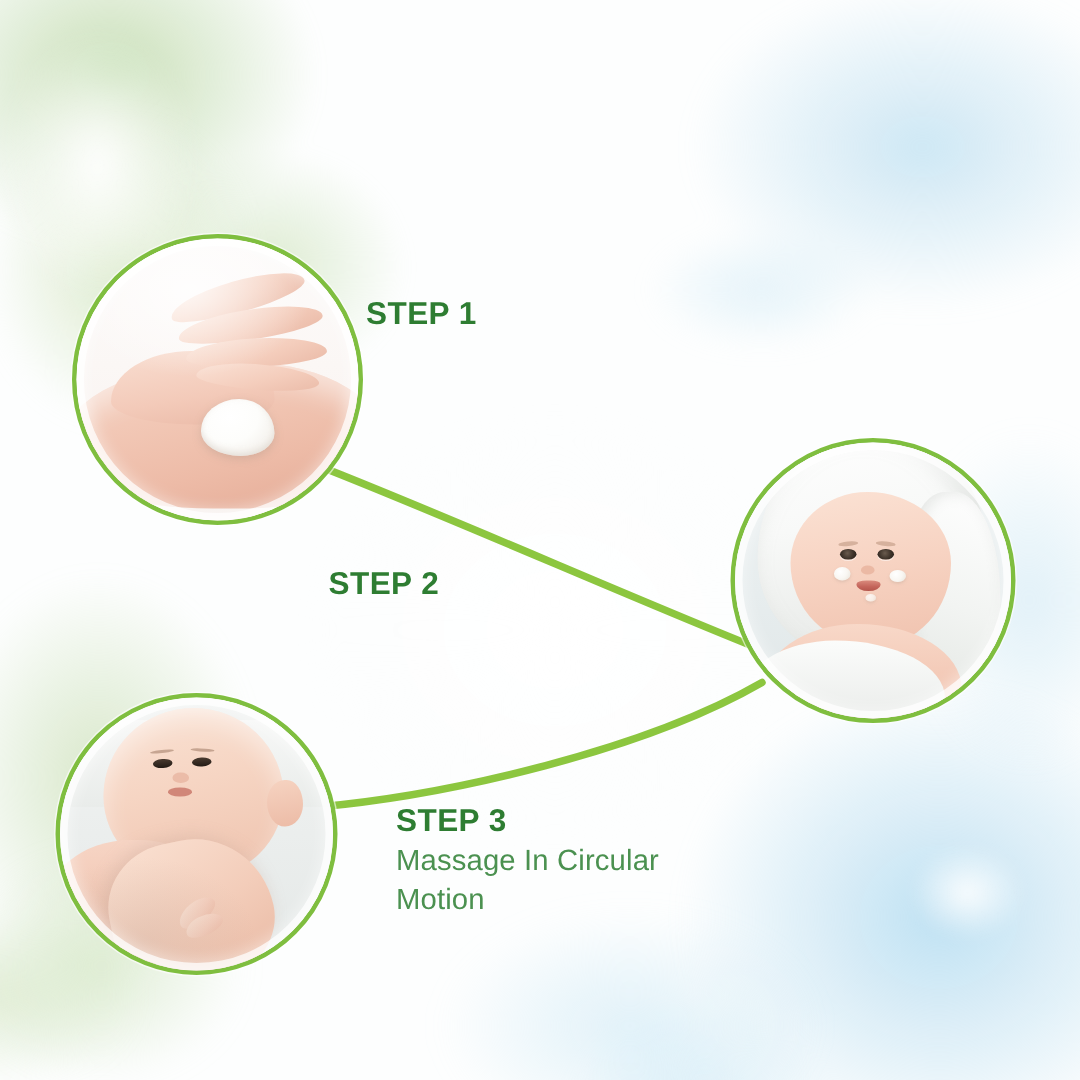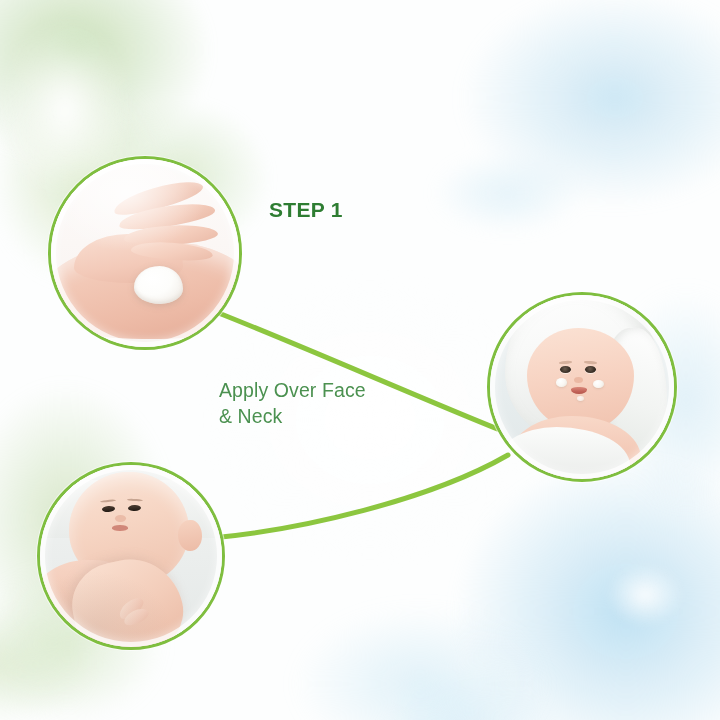--- a/index.html
+++ b/index.html
@@ -320,21 +320,21 @@
     white-space:nowrap;
   }
   .step-desc{
     font-size:19.5px;
     font-weight:normal;
     color:#4b9150;
     line-height:1.33;
     letter-spacing:.1px;
     white-space:pre-line;
   }
-  #step1{ left:269px; top:198px; }
+  #step1{ left:244px; top:198px; }
   #step2{ left:219px; top:378px; }
   #step3{ left:264px; top:536px; }
 </style>
 </head>
 <body>
 
 <div id="poster">
 
   <div class="wash wash-green-tl"></div>
   <div class="wash wash-green-tl2"></div>
@@ -411,20 +411,22 @@
       <div class="shadow"></div>
     </div>
     <div class="gloss"></div>
   </div>
 
   <div id="step1" class="step">
     <div class="step-title">STEP 1</div>
   </div>
 
   <div id="step2" class="step">
-    <div class="step-desc">Apply Over Face
-&amp; Neck</div>
+    <div class="step-title">STEP 2</div>
   </div>
 
   <div id="step3" class="step">
+    <div class="step-title">STEP 3</div>
+    <div class="step-desc">Massage In Circular
+Motion</div>
   </div>
 
 </div>
 
 </body></html>

